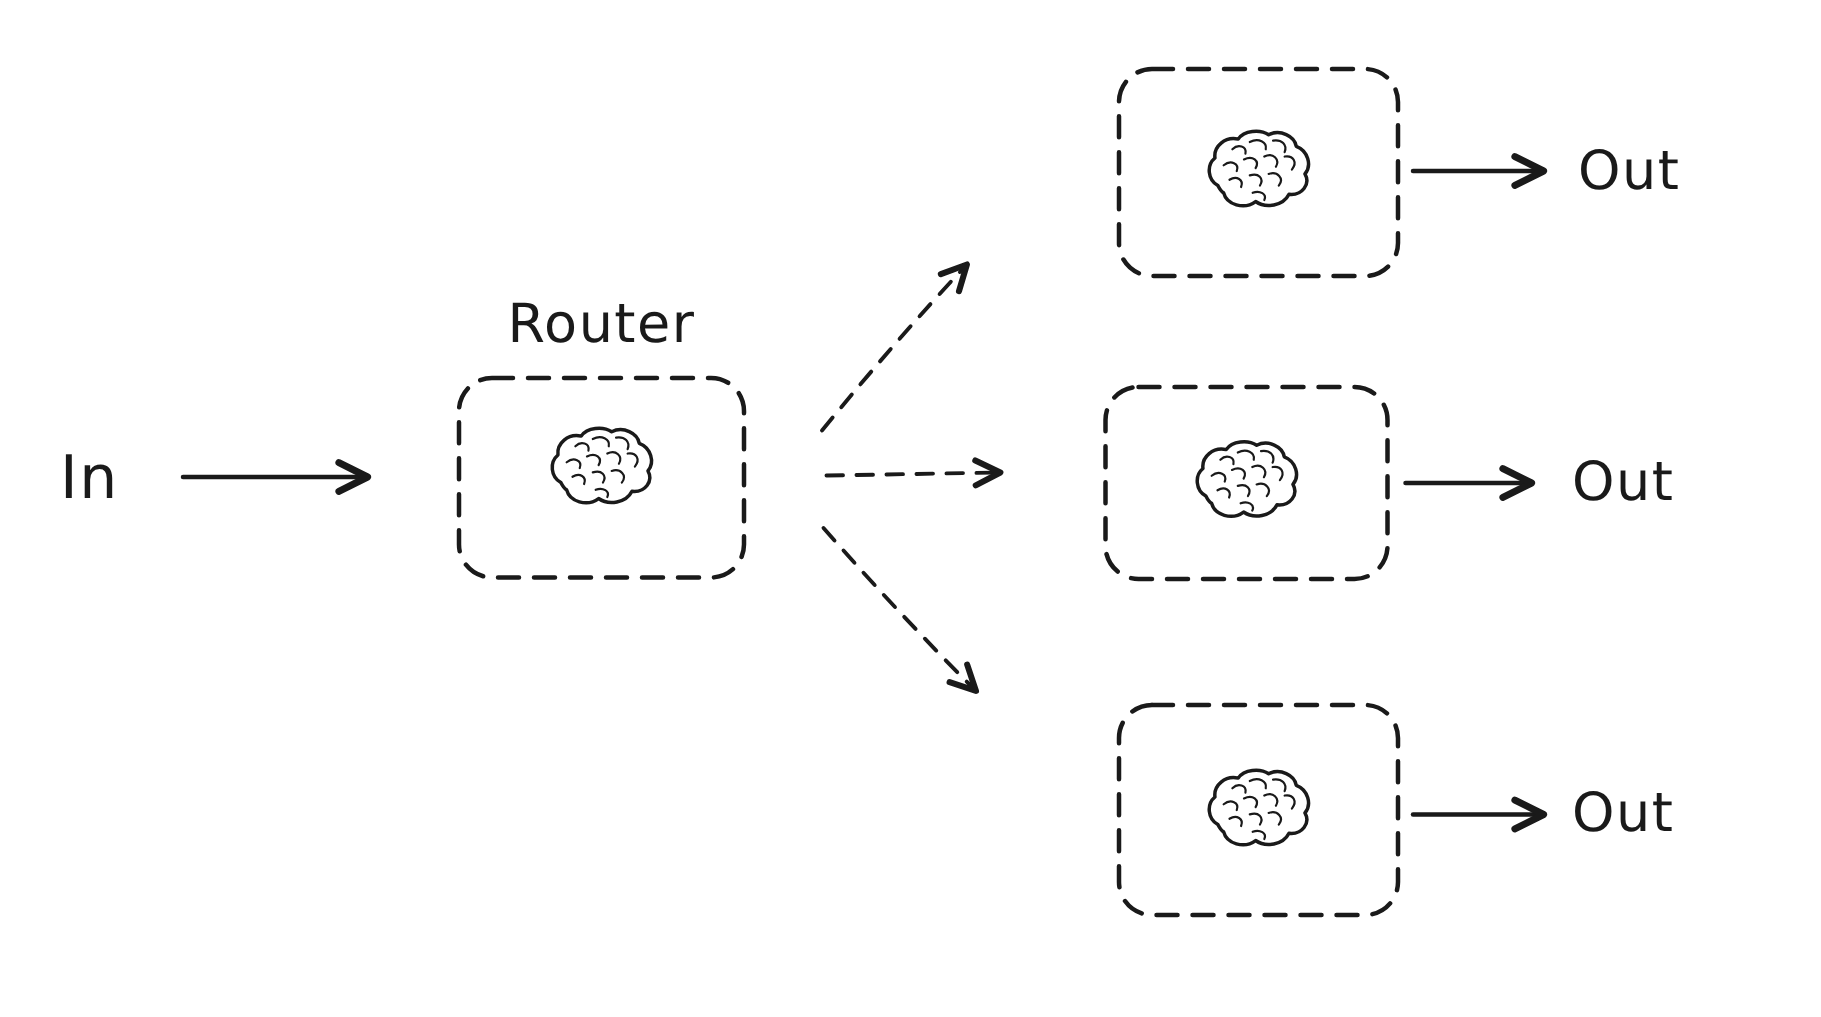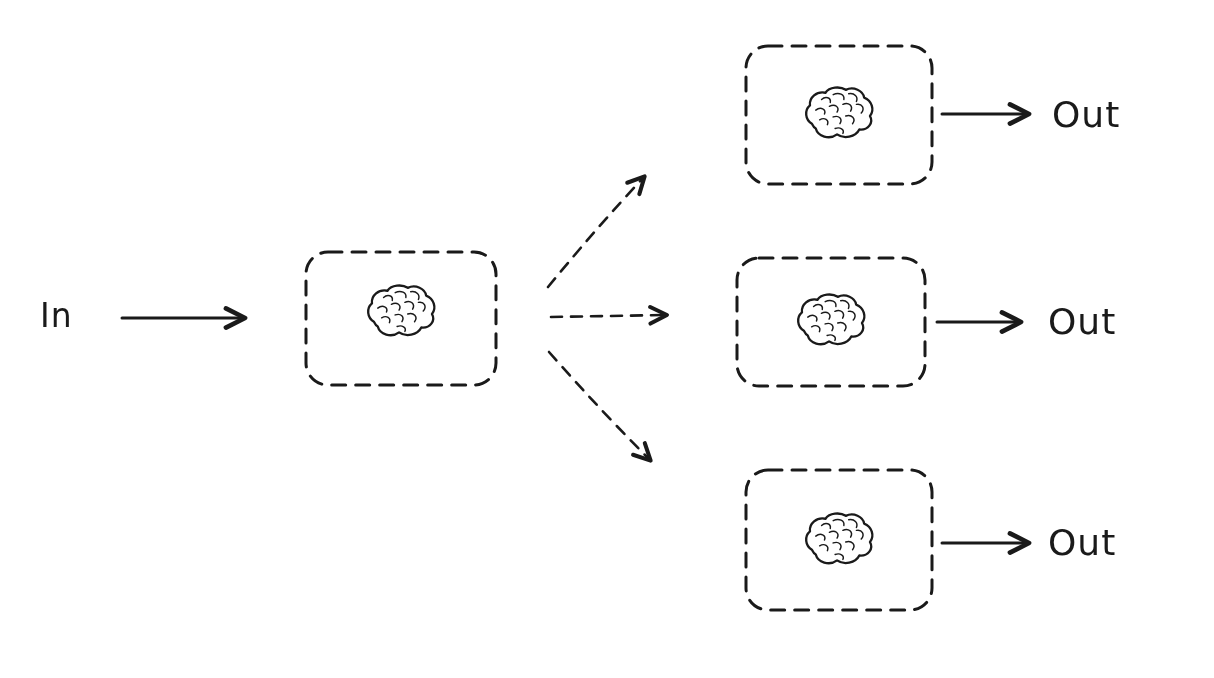--- a/index.html
+++ b/index.html
@@ -39,21 +39,21 @@
     stroke-width: 2.6;
     stroke-dasharray: 11 9;
   }
   .label {
     position: absolute;
     color: #1a1a1a;
     font-weight: 400;
     letter-spacing: 1px;
     white-space: nowrap;
   }
-  .in-label   { left: 40px;  top: 296px; font-size: 33px; }
+  .in-label   { left: 40px;  top: 296px; font-size: 40px; }
   .router-label {
     left: 306px; top: 196px; width: 190px;
     text-align: center; font-size: 36px;
   }
   .out-label-1 { left: 1052px; top: 94px;  font-size: 36px; }
   .out-label-2 { left: 1048px; top: 301px; font-size: 36px; }
   .out-label-3 { left: 1048px; top: 522px; font-size: 36px; }
   .brain {
     position: absolute;
     width: 78px;
@@ -107,20 +107,21 @@
     <path class="arrow-dashed" d="M551,317 L666,315" marker-end="url(#arrowhead)"></path>
     <path class="arrow-dashed" d="M549,352 Q600,410 650,460" marker-end="url(#arrowhead)"></path>
 
     <path class="arrow-solid" d="M942,114 L1028,114" marker-end="url(#arrowhead)"></path>
     <path class="arrow-solid" d="M937,322 L1020,322" marker-end="url(#arrowhead)"></path>
     <path class="arrow-solid" d="M942,543 L1028,543" marker-end="url(#arrowhead)"></path>
   </svg>
 
   <div class="label in-label">In</div>
 
+  <div class="label router-label">Router</div>
 
   <div class="label out-label-1">Out</div>
   <div class="label out-label-2">Out</div>
   <div class="label out-label-3">Out</div>
 
   <svg class="brain brain-router">
     <use href="#brain-glyph"></use>
   </svg>
   <svg class="brain brain-expert-1">
     <use href="#brain-glyph"></use>

